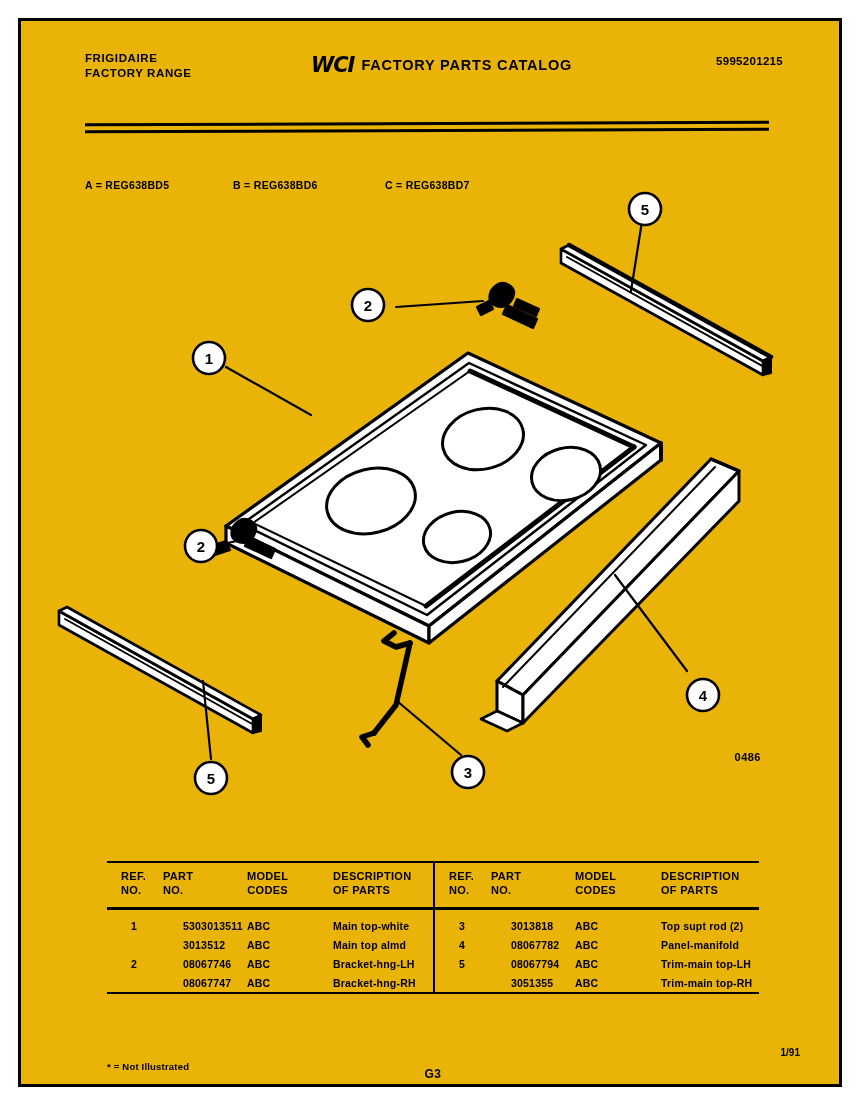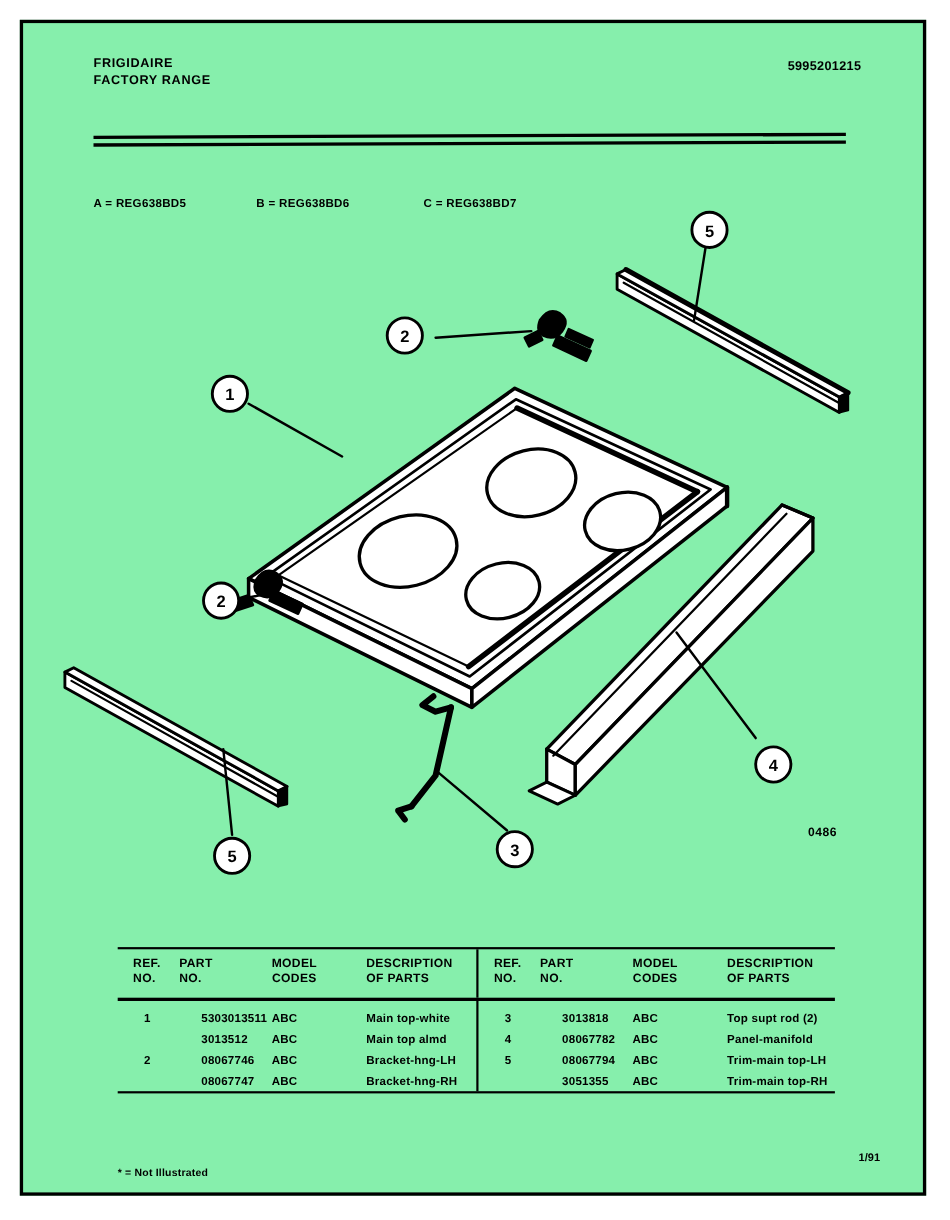--- a/index.html
+++ b/index.html
@@ -1,18 +1,18 @@
 <!DOCTYPE html>
 <html><head>
 <meta charset="utf-8">
 <style>
   html,body{margin:0;padding:0;background:#ffffff;}
   body{width:864px;height:1109px;font-family:"Liberation Sans",sans-serif;color:#000;}
   .page{position:relative;width:864px;height:1109px;background:#fff;overflow:hidden;}
-  .sheet{position:absolute;left:18px;top:18px;width:824px;height:1069px;border:3px solid #000;background:#86efac;box-sizing:border-box;}
+  .sheet{position:absolute;left:18px;top:18px;width:824px;height:1069px;border:3px solid #000;background:#eab308;box-sizing:border-box;}
 
   
   .brand{position:absolute;left:64px;top:30px;font-size:11.5px;font-weight:bold;line-height:15px;letter-spacing:.6px;}
   .catalog-wrap{position:absolute;left:290px;top:32px;display:flex;align-items:center;gap:7px;}
   .wci{font-size:21px;font-weight:bold;font-style:italic;letter-spacing:-1px;font-family:"DejaVu Sans",sans-serif;}
   .catalog-title{font-size:14.5px;font-weight:bold;letter-spacing:.8px;}
   .doc-no{position:absolute;right:56px;top:34px;font-size:11.5px;font-weight:bold;letter-spacing:.3px;margin-left:31px;}
 
   .rule1{position:absolute;left:64px;top:101px;width:684px;height:3px;background:#000;transform:rotate(-0.22deg);}
   .rule2{position:absolute;left:64px;top:108px;width:684px;height:3px;background:#000;transform:rotate(-0.22deg);}
@@ -54,20 +54,24 @@
 <body>
 
 <div class="page">
   <div class="sheet">
 
     <div class="brand">
       <div>FRIGIDAIRE</div>
       <div>FACTORY RANGE</div>
     </div>
 
+    <div class="catalog-wrap">
+      <span class="wci">WCI</span>
+      <span class="catalog-title">FACTORY PARTS CATALOG</span>
+    </div>
 
     <div class="doc-no">5995201215</div>
 
     <div class="rule1"></div>
     <div class="rule2"></div>
 
     <div class="models">
       <span class="m m1">A = REG638BD5</span>
       <span class="m m2">B = REG638BD6</span>
       <span class="m m3">C = REG638BD7</span>
@@ -279,16 +283,17 @@
             <span class="v v-code">ABC</span>
             <span class="v v-desc">Trim-main top-RH</span>
           </div>
         </div>
       </div>
 
       <div class="botrule"></div>
     </div>
 
     <div class="notill">* = Not Illustrated</div>
+    <div class="pageno">G3</div>
     <div class="rev">1/91</div>
 
   </div>
 </div>
 
 </body></html>

